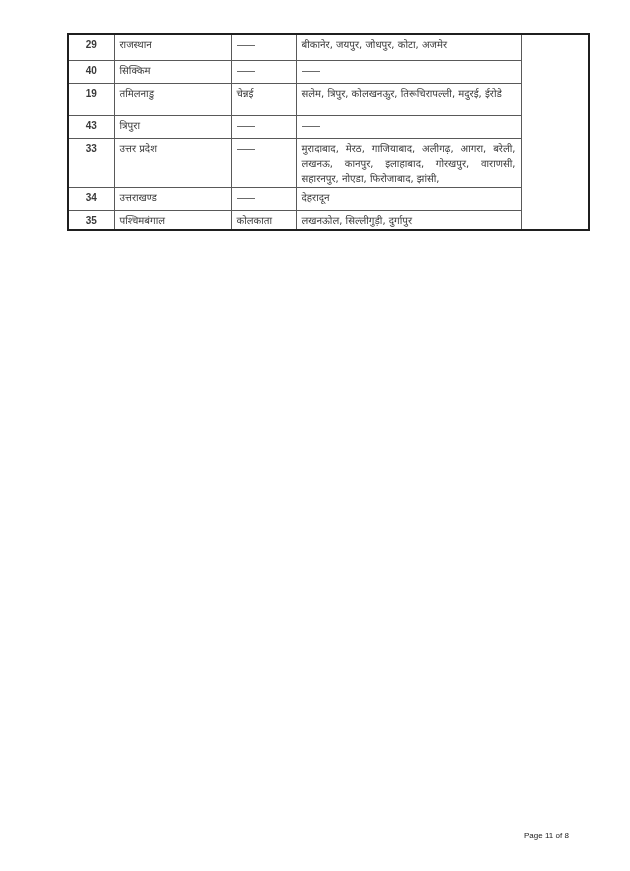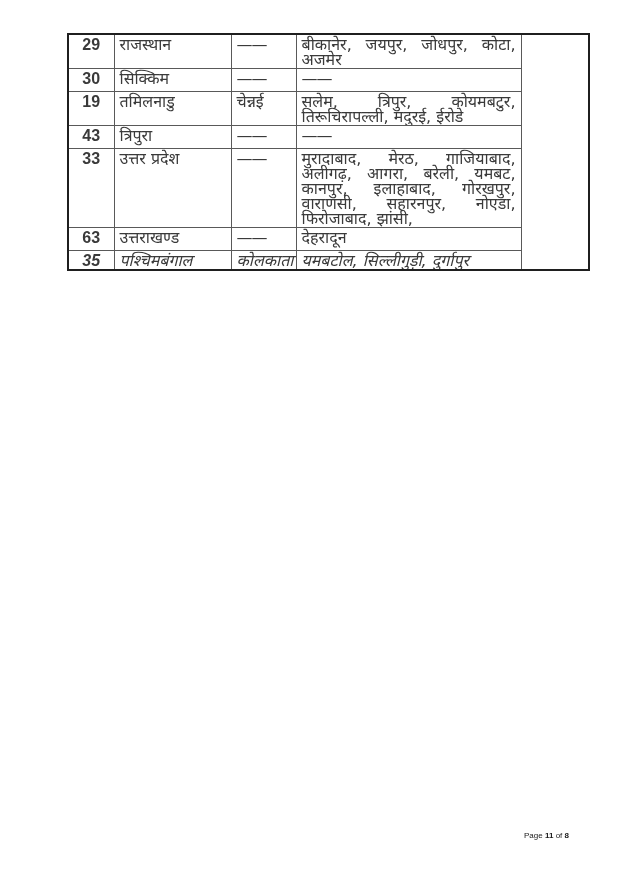--- a/index.html
+++ b/index.html
@@ -21,21 +21,21 @@
     left: 67px;
     top: 33px;
     width: 521px;
     border-collapse: collapse;
     table-layout: fixed;
     border: 2px solid #1f1f1f;
   }
   table.states-table td {
     border: 1px solid #595959;
     vertical-align: top;
-    font-size: 16px;
+    font-size: 10px;
     line-height: 15px;
     padding: 2px 5px 1px 5px;
     color: #3a3a3a;
     overflow: hidden;
   }
   td.sno {
     text-align: center;
     font-family: "Liberation Sans", sans-serif;
     font-size: 10px;
     font-weight: 600;
@@ -46,31 +46,31 @@
   td.capital { padding-top: 4px; }
   td.cities { text-align: justify; padding-top: 4px; }
   td.dash-cell { letter-spacing: -1px; }
   td.extra {
     border-left: 1px solid #7a7a7a;
   }
   tr.rh-26 { height: 26px; }
   tr.rh-23 { height: 23px; }
   tr.rh-32 { height: 32px; }
   tr.rh-46 { height: 46px; margin-left: 30px; }
-  tr.rh-22 { height: 18px; font-style: italic; }
+  tr.rh-22 { height: 18px; }
   .page-footer {
     position: absolute;
     left: 524px;
     top: 831px;
     font-family: "Liberation Sans", sans-serif;
     font-size: 8px;
     color: #1a1a1a;
     white-space: nowrap;
   }
-  .page-footer b { font-weight: 700; text-align: right; }
+  .page-footer b { font-weight: 400; text-align: right; }
 </style>
 </head>
 <body>
 
 <div class="sheet">
 
   <table class="states-table">
     <colgroup>
       <col style="width:46px">
       <col style="width:117px">
@@ -80,54 +80,54 @@
     </colgroup>
     <tbody>
       <tr class="rh-26">
         <td class="sno">29</td>
         <td class="state">राजस्थान</td>
         <td class="capital dash-cell">——</td>
         <td class="cities">बीकानेर, जयपुर, जोधपुर, कोटा, अजमेर</td>
         <td class="extra" rowspan="7"></td>
       </tr>
       <tr class="rh-23">
-        <td class="sno">30</td>
+        <td class="sno">40</td>
         <td class="state">सिक्किम</td>
         <td class="capital dash-cell">——</td>
         <td class="cities dash-cell">——</td>
       </tr>
       <tr class="rh-32">
         <td class="sno">19</td>
         <td class="state">तमिलनाडु</td>
         <td class="capital">चेन्नई</td>
-        <td class="cities">सलेम, त्रिपुर, कोयमबटुर, तिरूचिरापल्ली, मदुरई, ईरोडे</td>
+        <td class="cities">सलेम, त्रिपुर, कोलखनऊुर, तिरूचिरापल्ली, मदुरई, ईरोडे</td>
       </tr>
       <tr class="rh-23">
         <td class="sno">43</td>
         <td class="state">त्रिपुरा</td>
         <td class="capital dash-cell">——</td>
         <td class="cities dash-cell">——</td>
       </tr>
       <tr class="rh-46">
         <td class="sno">33</td>
         <td class="state">उत्तर प्रदेश</td>
         <td class="capital dash-cell">——</td>
-        <td class="cities">मुरादाबाद, मेरठ, गाजियाबाद, अलीगढ़,  आगरा, बरेली, यमबट, कानपुर, इलाहाबाद, गोरखपुर, वाराणसी, सहारनपुर, नोएडा, फिरोजाबाद, झांसी,</td>
+        <td class="cities">मुरादाबाद, मेरठ, गाजियाबाद, अलीगढ़,  आगरा, बरेली, लखनऊ, कानपुर, इलाहाबाद, गोरखपुर, वाराणसी, सहारनपुर, नोएडा, फिरोजाबाद, झांसी,</td>
       </tr>
       <tr class="rh-23">
-        <td class="sno">63</td>
+        <td class="sno">34</td>
         <td class="state">उत्तराखण्ड</td>
         <td class="capital dash-cell">——</td>
         <td class="cities">देहरादून</td>
       </tr>
       <tr class="rh-22">
         <td class="sno">35</td>
         <td class="state">पश्चिमबंगाल</td>
         <td class="capital">कोलकाता</td>
-        <td class="cities">यमबटोल, सिल्लीगुड़ी, दुर्गापुर</td>
+        <td class="cities">लखनऊोल, सिल्लीगुड़ी, दुर्गापुर</td>
       </tr>
     </tbody>
   </table>
 
   <div class="page-footer">
     <span>Page</span>
     <b>11</b>
     <span>of</span>
     <b>8</b>
   </div>

